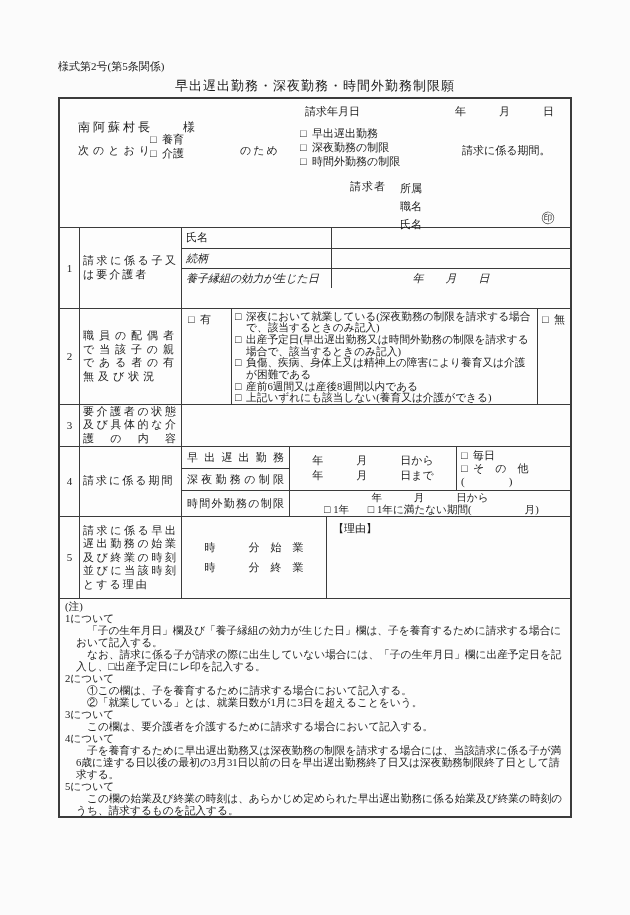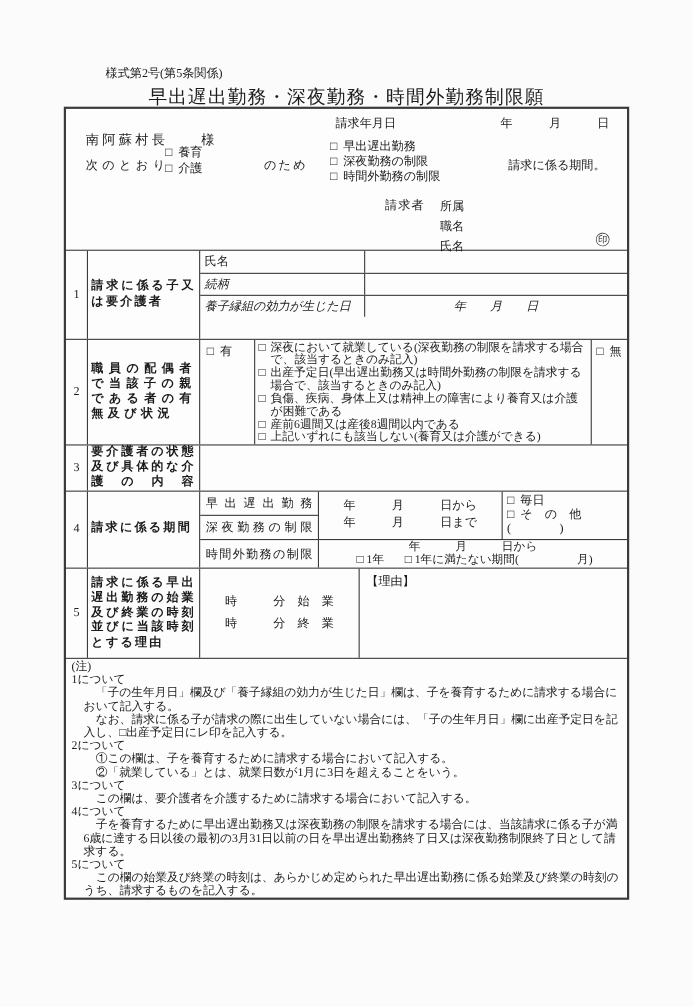--- a/index.html
+++ b/index.html
@@ -4,22 +4,22 @@
 <style>
   * { margin:0; padding:0; box-sizing:border-box; }
   html,body { width:630px; height:915px; }
   body {
     background:#fbfbfb;
     color:#1b1b1b;
     font-family:"Liberation Serif","DejaVu Serif",serif;
     font-size:11px;
     position:relative;
   }
-  .form-number { position:absolute; left:58px; top:59px; font-size:11px;margin-left:38px; }
-  .doc-title   { position:absolute; left:0; top:77px; width:100%; text-align:center; font-size:17px; letter-spacing:1px; }
+  .form-number { position:absolute; left:58px; top:59px; font-size:11px; }
+  .doc-title   { position:absolute; left:0; top:77px; width:100%; text-align:center; font-size:13px; letter-spacing:1px; }
 
   .form-box {
     position:absolute; left:58px; top:97px; width:514px; height:721px;
     border:2px solid #3b3b3b; background:#fdfdfd;
     display:flex; flex-direction:column;
   }
   .sec { border-top:1px solid #3b3b3b; }
   .sec:first-child { border-top:none; }
 
   
@@ -44,21 +44,21 @@
   .frow { display:flex; }
   .col-num {
     width:20px; border-right:1px solid #3b3b3b;
     display:flex; align-items:center; justify-content:center; font-size:11px;
   }
   .col-label {
     width:102px; border-right:1px solid #3b3b3b;
     display:flex; align-items:center; padding:2px 3px;
     font-size:11px; line-height:13.5px;
   }
-  .col-label > span { width:100%; text-align:justify; letter-spacing:2px;font-weight:bold; }
+  .col-label > span { width:100%; text-align:justify; letter-spacing:2px; }
   .col-rest { flex:1; display:flex; flex-direction:column; }
 
   
   .row1 { height:81px; }
   .r1-row { display:flex; height:20px; }
   .r1-row + .r1-row { border-top:1px solid #3b3b3b;font-style:italic; }
   .r1-field { width:150px; border-right:1px solid #3b3b3b; padding:2px 4px; }
   .r1-value { flex:1; text-align:center; padding-top:2px; }
 
   

